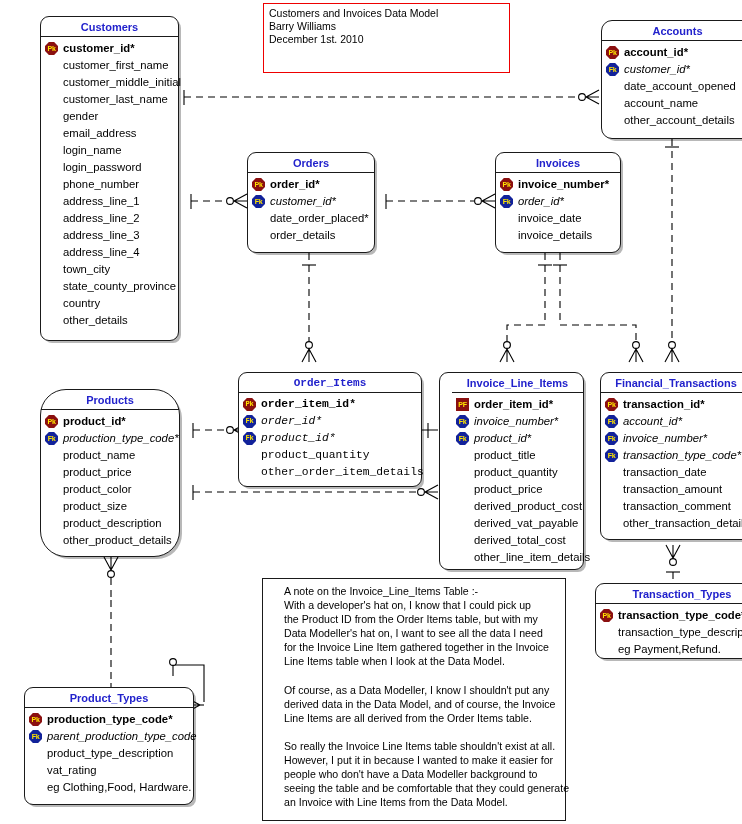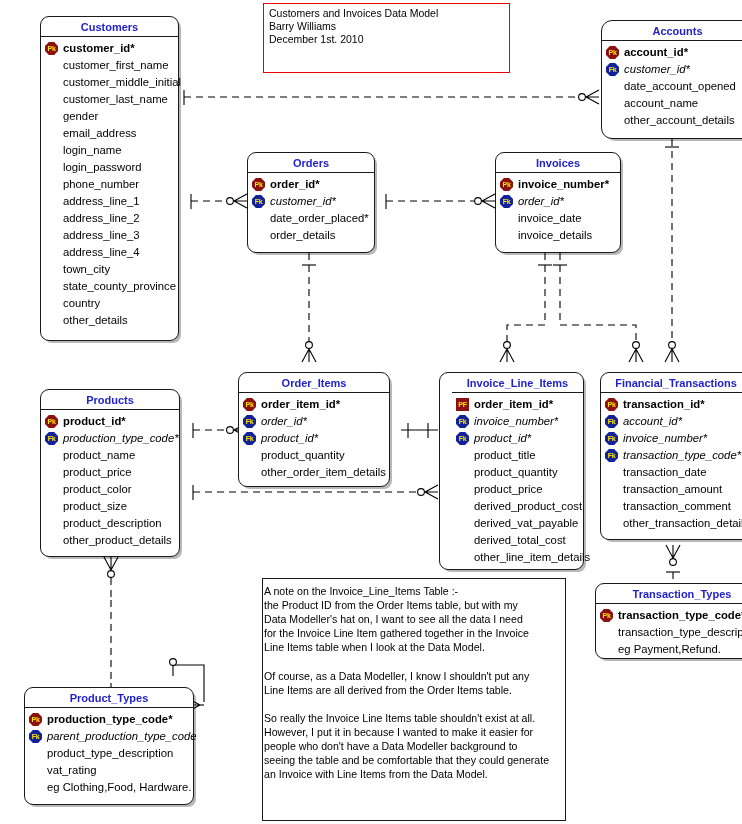--- a/index.html
+++ b/index.html
@@ -70,21 +70,21 @@
     box-sizing:border-box;
     padding:3px 5px;
   }
   .titlebox div { font-size:10.5px; line-height:13.2px; color:#000; white-space:nowrap; }
 
   .notebox {
     position:absolute;
     border:1.4px solid #1a1a1a;
     background:#ffffff;
     box-sizing:border-box;
-    padding:5px 1px;
+    padding:5px 21px;
   }
   .notebox div { font-size:10.6px; line-height:14.1px; color:#000; white-space:nowrap; }
   .notebox div.blank { height:14.1px; }
 </style>
 </head>
 <body>
 
 <div id="canvas">
 
   <svg class="links" viewBox="0 0 742 824" xmlns="http://www.w3.org/2000/svg">
@@ -341,21 +341,21 @@
           <span class="badge blank"></span>
           <span class="nm">invoice_date</span>
         </div>
         <div class="attr plain">
           <span class="badge blank"></span>
           <span class="nm">invoice_details</span>
         </div>
       </div>
   </div>
 
-  <div class="entity" id="e4" style="left:24px; top:389px; width:140px; height:168px;">
+  <div class="entity" id="e4" style="left:24px; top:389px; width:140px; height:168px;border-radius:26px;">
     <div class="ehead">Products</div>
     <div class="ebody">
         <div class="attr pk">
           <span class="badge">
             <span class="oct pk">Pk</span>
           </span>
           <span class="nm">product_id*</span>
         </div>
         <div class="attr fk">
           <span class="badge">
@@ -383,21 +383,21 @@
           <span class="badge blank"></span>
           <span class="nm">product_description</span>
         </div>
         <div class="attr plain">
           <span class="badge blank"></span>
           <span class="nm">other_product_details</span>
         </div>
       </div>
   </div>
 
-  <div class="entity" id="e5" style="left:222px; top:372px; width:152px; height:115px;">
+  <div class="entity" id="e5" style="left:222px; top:372px; width:184px; height:115px;font-family:Liberation Mono, monospace;">
     <div class="ehead">Order_Items</div>
     <div class="ebody">
         <div class="attr pk">
           <span class="badge">
             <span class="oct pk">Pk</span>
           </span>
           <span class="nm">order_item_id*</span>
         </div>
         <div class="attr fk">
           <span class="badge">
@@ -565,26 +565,28 @@
         </div>
         <div class="attr plain">
           <span class="badge blank"></span>
           <span class="nm">eg Clothing,Food, Hardware.</span>
         </div>
       </div>
   </div>
 
   <div class="notebox" style="left:246px; top:578px; width:304px; height:243px;">
       <div>A note on the Invoice_Line_Items Table :-</div>
+      <div>With a developer's hat on, I know that I could pick up</div>
       <div>the Product ID from the Order Items table, but with my</div>
       <div>Data Modeller's hat on, I want to see all the data I need</div>
       <div>for the Invoice Line Item gathered together in the Invoice</div>
       <div>Line Items table when I look at the Data Model.</div>
       <div class="blank"></div>
       <div>Of course, as a Data Modeller, I know I  shouldn't put any</div>
+      <div>derived data in the Data Model, and of course, the Invoice</div>
       <div>Line Items are all derived from the Order Items table.</div>
       <div class="blank"></div>
       <div>So really the Invoice Line Items table shouldn't exist at all.</div>
       <div>However, I put it in because I wanted to make it easier for</div>
       <div>people who don't have a Data Modeller background to</div>
       <div>seeing the table and be comfortable that they could generate</div>
       <div>an Invoice with Line Items from the Data Model.</div>
     </div>
 
 </div>

